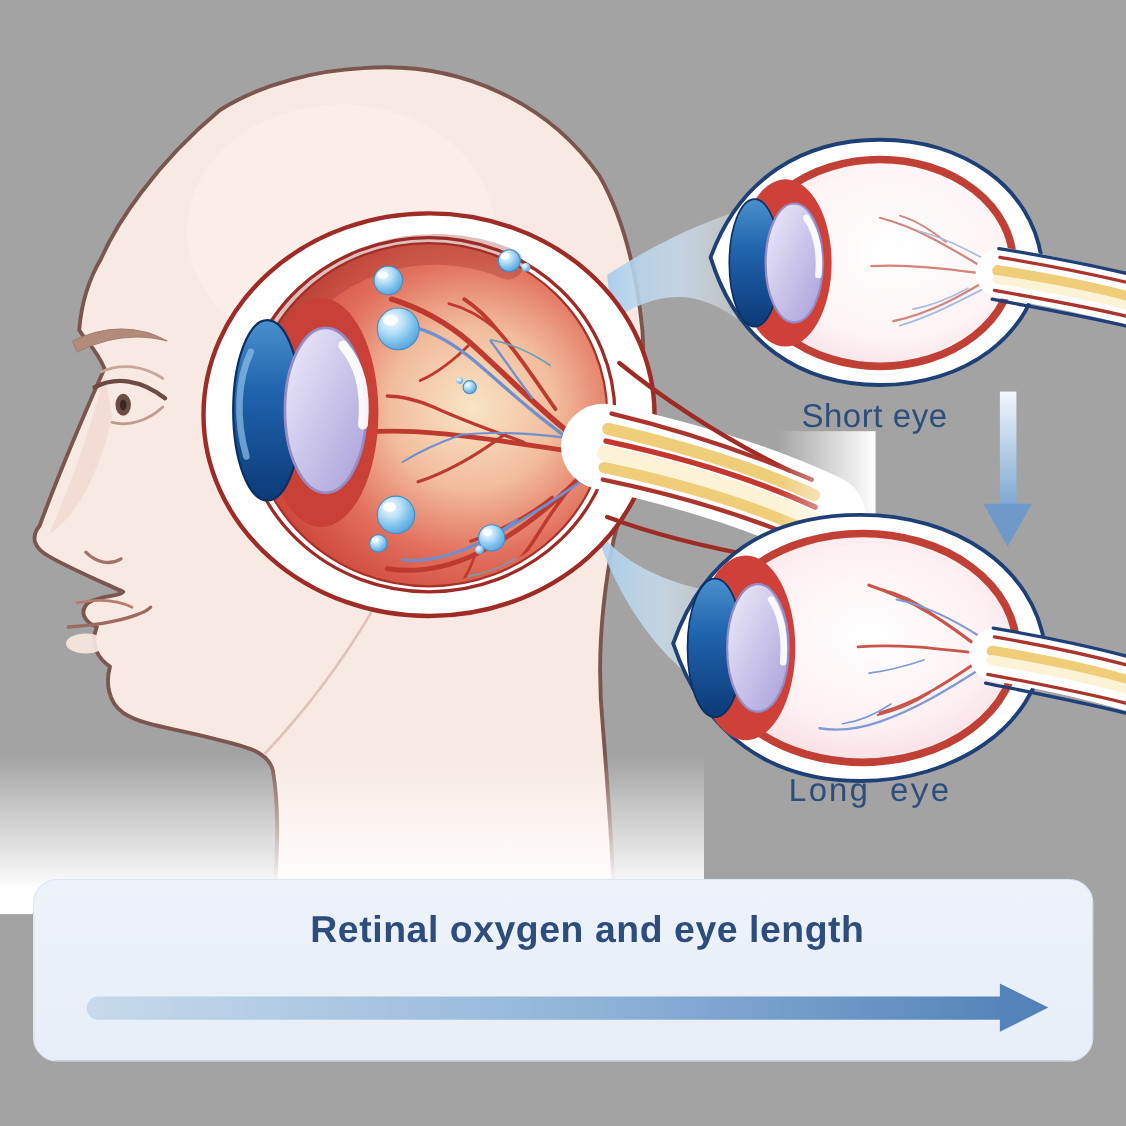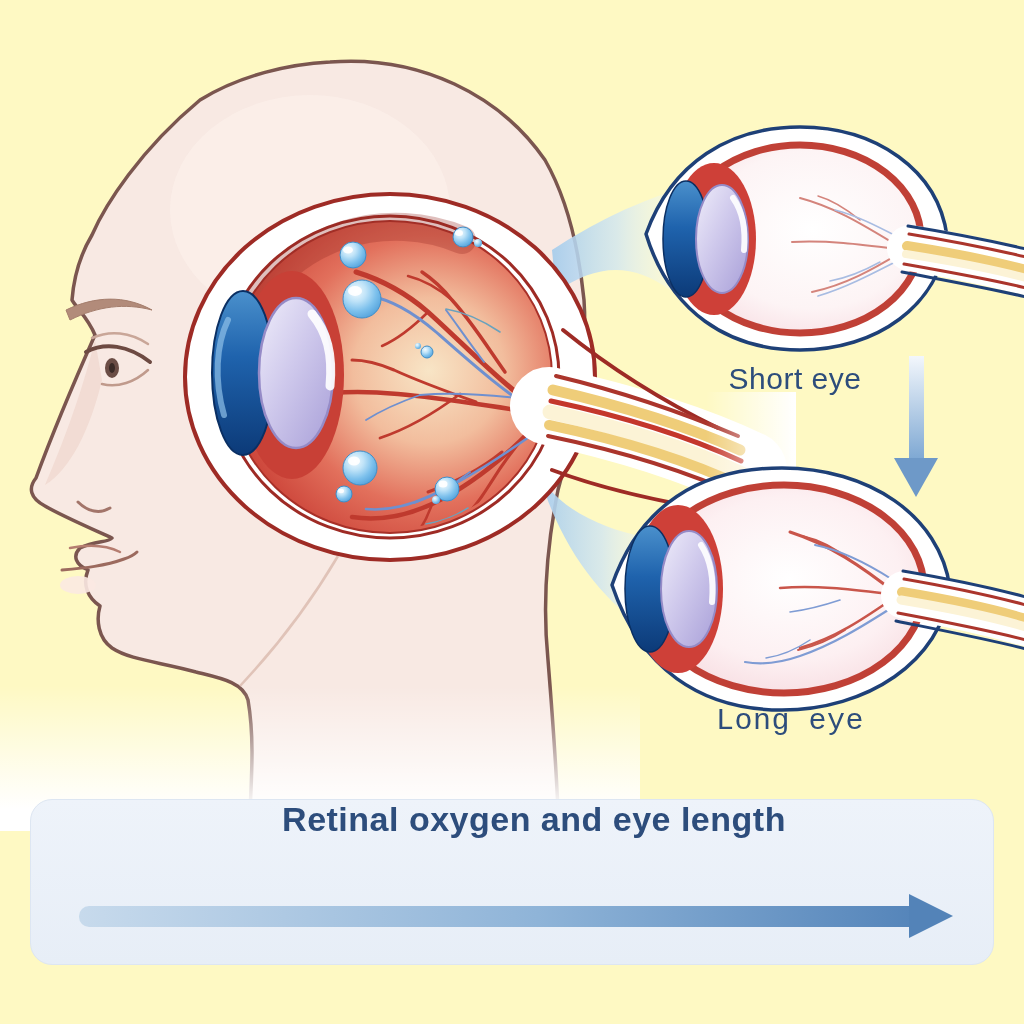--- a/index.html
+++ b/index.html
@@ -1,26 +1,26 @@
 <!DOCTYPE html>
 <html><head>
 <meta charset="utf-8">
 <style>
   html,body{margin:0;padding:0;background:#fff;}
-  #stage{position:relative;width:1024px;height:1024px;background:#fef9c3;overflow:hidden;
+  #stage{position:relative;width:1024px;height:1024px;background:#a3a3a3;overflow:hidden;
          font-family:"Liberation Sans",sans-serif;}
   #art{position:absolute;left:0;top:0;}
   .eye-label{position:absolute;width:300px;text-align:center;
              font-weight:500;font-size:30px;color:#2d4d7c;letter-spacing:.5px;}
   #short-eye-label{left:645px;top:362px;}
   #long-eye-label{left:640px;top:704px;font-family:Liberation Mono, monospace;}
   .banner{position:absolute;left:30px;top:799px;width:964px;height:166px;
           background:linear-gradient(180deg,#eef3fa 0%,#e7eef7 100%);
           border:1px solid #dde6f2;border-radius:22px;box-sizing:border-box;}
-  .banner-title{text-align:center;font-weight:bold;font-size:34px;
+  .banner-title{margin-top:26px;text-align:center;font-weight:bold;font-size:34px;
                 color:#2d4d7c;letter-spacing:.5px;padding-left:44px;}
   .banner-arrow{position:absolute;left:48px;right:40px;top:94px;height:44px;}
   .banner-arrow .bar{position:absolute;left:0;right:40px;top:12px;height:21px;
                      border-radius:10px 0 0 10px;
                      background:linear-gradient(90deg,#c7daec 0%,#8fb4d8 55%,#5585ba 100%);}
   .banner-arrow .head{position:absolute;right:0;top:0;width:0;height:0;
                       border-top:22px solid transparent;border-bottom:22px solid transparent;
                       border-left:44px solid #5383b8;}
 </style>
 </head>

